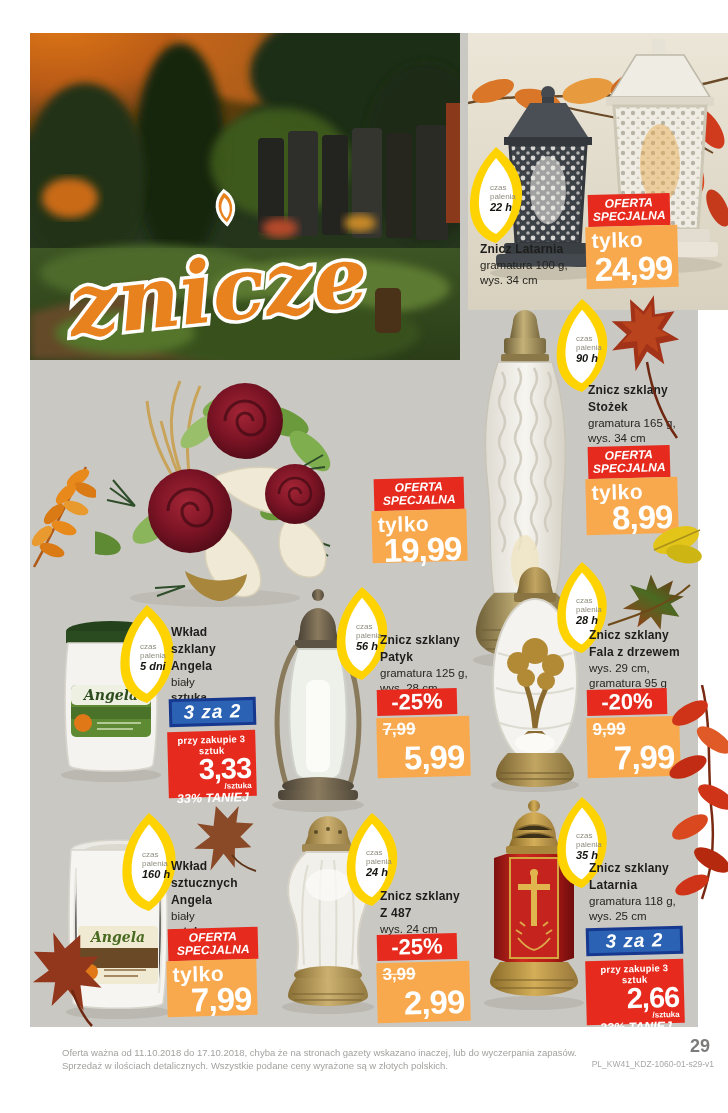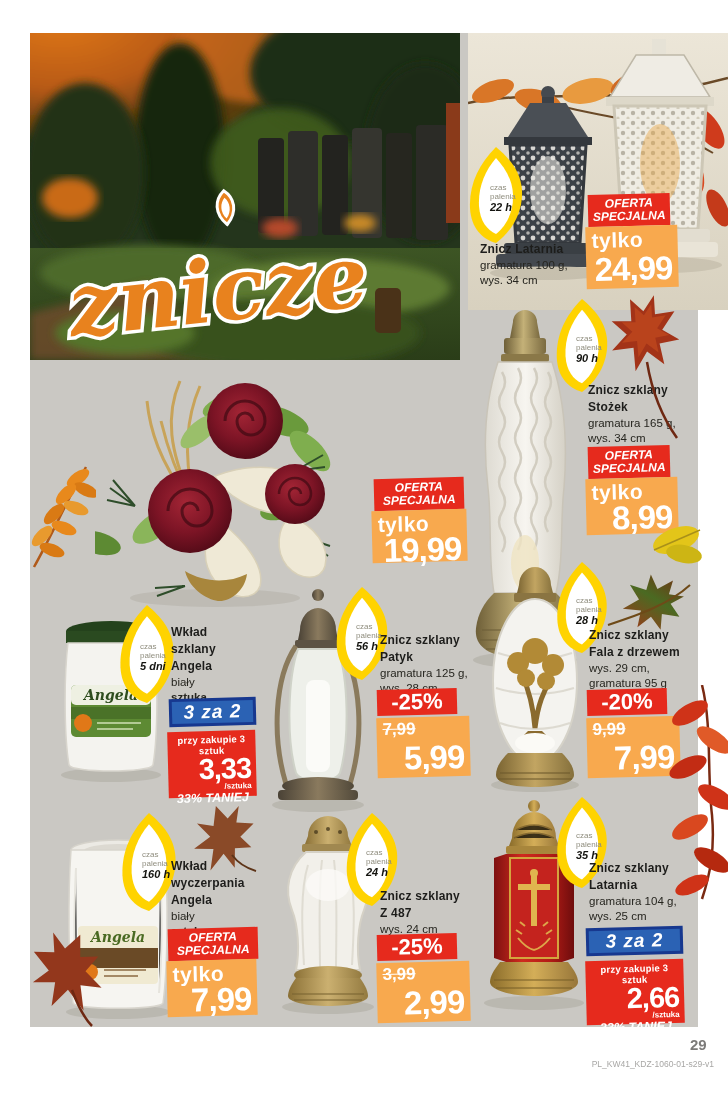--- a/index.html
+++ b/index.html
@@ -33,21 +33,21 @@
   .mb-note{font-weight:bold;font-style:italic;font-size:12.5px;line-height:14px;text-align:center;}
   
   .flame{width:60px;}
   .flame svg{position:absolute;left:0;top:0;}
   .flame-text{position:absolute;left:24px;top:38%;display:flex;flex-direction:column;}
   .ft-small{font-size:8px;line-height:9px;color:#8f8d7e;}
   .ft-time{font-size:11px;line-height:13px;font-weight:bold;color:#141410;font-style:italic;}
   
   .footer-text{font-size:9.5px;line-height:13px;color:#a3a2a0;}
   .footer-code{font-size:8.5px;color:#a8a7a5;text-align:right;}
-  .page-num{font-weight:bold;font-size:15px;color:#7c7b79;}
+  .page-num{font-weight:bold;font-size:18px;color:#7c7b79;}
 </style>
 </head>
 <body>
 
 <div id="page">
   <div class="abs" id="content-bg"></div>
 
   <div class="abs" style="left:30px;top:33px;width:430px;height:327px;overflow:hidden">
     <svg width="430" height="327" viewBox="0 0 430 327">
       <defs>
@@ -496,21 +496,21 @@
     </svg>
     <div class="flame-text">
       <span class="ft-small">czas</span>
       <span class="ft-small">palenia</span>
       <span class="ft-time">160 h</span>
     </div>
   </div>
 
   <div class="abs" style="left:171px;top:858px;width:95px">
     <div class="pname">Wkład</div>
-    <div class="pname">wyczerpania</div>
+    <div class="pname">sztucznych</div>
     <div class="pname">Angela</div>
     <div class="pdetail">biały</div>
     <div class="pdetail bold">sztuka</div>
   </div>
 
   <div class="abs badge-special" style="left:168px;top:928px;width:86px">
     <div>OFERTA</div>
     <div>SPECJALNA</div>
   </div>
   <div class="abs price-block" style="left:167px;top:960px;width:90px;height:56px">
@@ -620,21 +620,21 @@
     <div class="flame-text">
       <span class="ft-small">czas</span>
       <span class="ft-small">palenia</span>
       <span class="ft-time">35 h</span>
     </div>
   </div>
 
   <div class="abs" style="left:589px;top:860px;width:115px">
     <div class="pname">Znicz szklany</div>
     <div class="pname">Latarnia</div>
-    <div class="pdetail">gramatura 104 g,</div>
+    <div class="pdetail">gramatura 118 g,</div>
     <div class="pdetail">wys. 25 cm</div>
   </div>
 
   <div class="abs mb-blue" style="left:586px;top:927px;width:97px">
     <div class="mb-blue-inner">3 za 2</div>
   </div>
   <div class="abs mb-red" style="left:586px;top:960px;width:98px;height:64px">
     <div class="mb-cond">przy zakupie 3 sztuk</div>
     <div class="mb-price">2,66</div>
     <div class="mb-unit">/sztuka</div>
@@ -709,15 +709,19 @@
     </svg>
   </div>
 
   <div class="abs" style="left:192px;top:803px">
     <svg width="74" height="70" viewBox="0 0 74 70">
       <path transform="rotate(25 37 32) scale(.8)" fill="#8a4a28" d="M42,2 L48,22 L68,14 L60,36 L78,42 L60,52 L70,74 L50,64 L44,90 L36,64 L14,74 L26,52 L4,44 L24,38 L16,14 L36,22 Z"></path>
       <path d="M40,52 C46,60 54,65 64,68" stroke="#5d3418" stroke-width="2" fill="none"></path>
     </svg>
   </div>
 
+  <div class="abs footer-text" style="left:62px;top:1046px;width:560px">
+    <div>Oferta ważna od 11.10.2018 do 17.10.2018, chyba że na stronach gazety wskazano inaczej, lub do wyczerpania zapasów.</div>
+    <div>Sprzedaż w ilościach detalicznych. Wszystkie podane ceny wyrażone są w złotych polskich.</div>
+  </div>
   <div class="abs footer-code" style="left:444px;top:1059px;width:270px">PL_KW41_KDZ-1060-01-s29-v1</div>
   <div class="abs page-num" style="left:690px;top:1036px">29</div>
 </div>
 
 </body></html>

